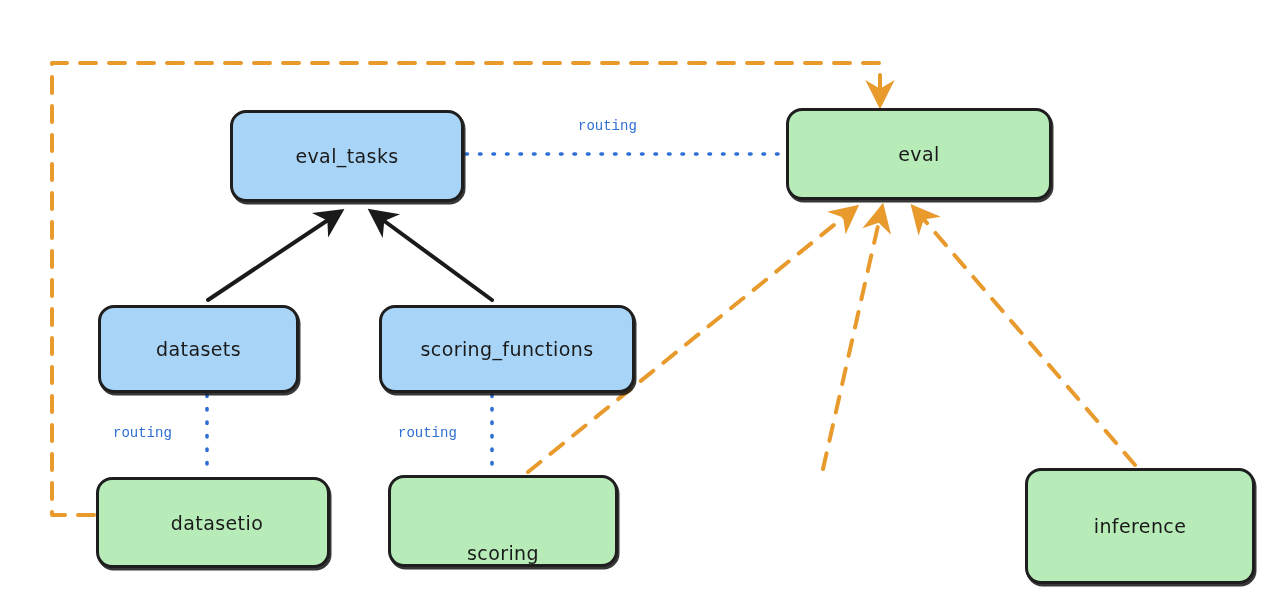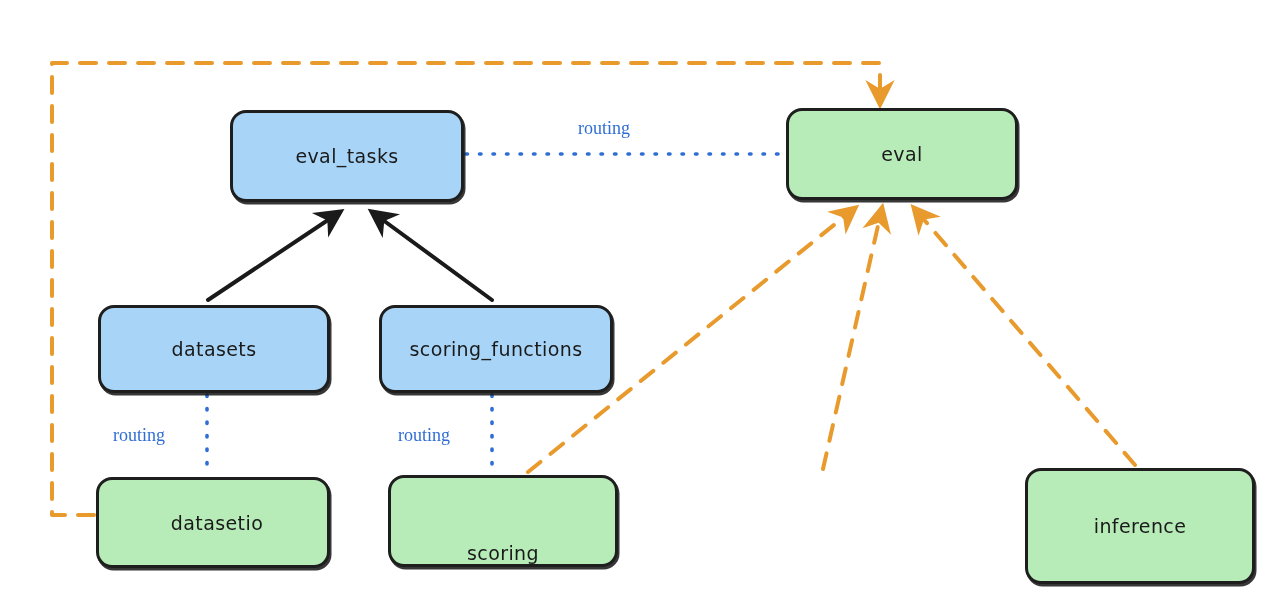--- a/index.html
+++ b/index.html
@@ -41,22 +41,22 @@
     color: #1a1a1a;
     letter-spacing: 0.4px;
     white-space: nowrap;
     text-align: center;
   }
   .node.api  { background: #a8d5f7; }
   .node.prov { background: #b7ecb9; }
 
   .edge-label {
     position: absolute;
-    font-family: Liberation Serif, serif;
-    font-size: 18px;
+    font-family: Liberation Mono, monospace;
+    font-size: 14px;
     color: #2f6ed4;
     white-space: nowrap;
     z-index: 6;
   }
 </style>
 </head>
 <body>
 
 <div id="canvas">
 
@@ -86,29 +86,29 @@
 
     <path d="M 823 469 L 882 208" stroke="#e89a2c" stroke-width="4" fill="none" stroke-linecap="round" stroke-dasharray="16 13" marker-end="url(#arrow-orange)"></path>
 
     <path d="M 1135 465 L 914 208" stroke="#e89a2c" stroke-width="4" fill="none" stroke-linecap="round" stroke-dasharray="16 13" marker-end="url(#arrow-orange)"></path>
   </svg>
 
   <div class="node api" style="left:230px; top:110px; width:234px; height:92px;">
     <span class="node-label">eval_tasks</span>
   </div>
 
-  <div class="node prov" style="left:786px; top:108px; width:232px; height:92px;">
+  <div class="node prov" style="left:786px; top:108px; width:266px; height:92px;">
     <span class="node-label">eval</span>
   </div>
 
-  <div class="node api" style="left:98px; top:305px; width:232px; height:88px;">
+  <div class="node api" style="left:98px; top:305px; width:201px; height:88px;">
     <span class="node-label">datasets</span>
   </div>
 
-  <div class="node api" style="left:379px; top:305px; width:234px; height:88px;">
+  <div class="node api" style="left:379px; top:305px; width:256px; height:88px;">
     <span class="node-label">scoring_functions</span>
   </div>
 
   <div class="node prov" style="left:96px; top:477px; width:234px; height:91px;padding-left:8px;">
     <span class="node-label">datasetio</span>
   </div>
 
   <div class="node prov" style="left:388px; top:475px; width:230px; height:92px;align-items:flex-end;">
     <span class="node-label">scoring</span>
   </div>

